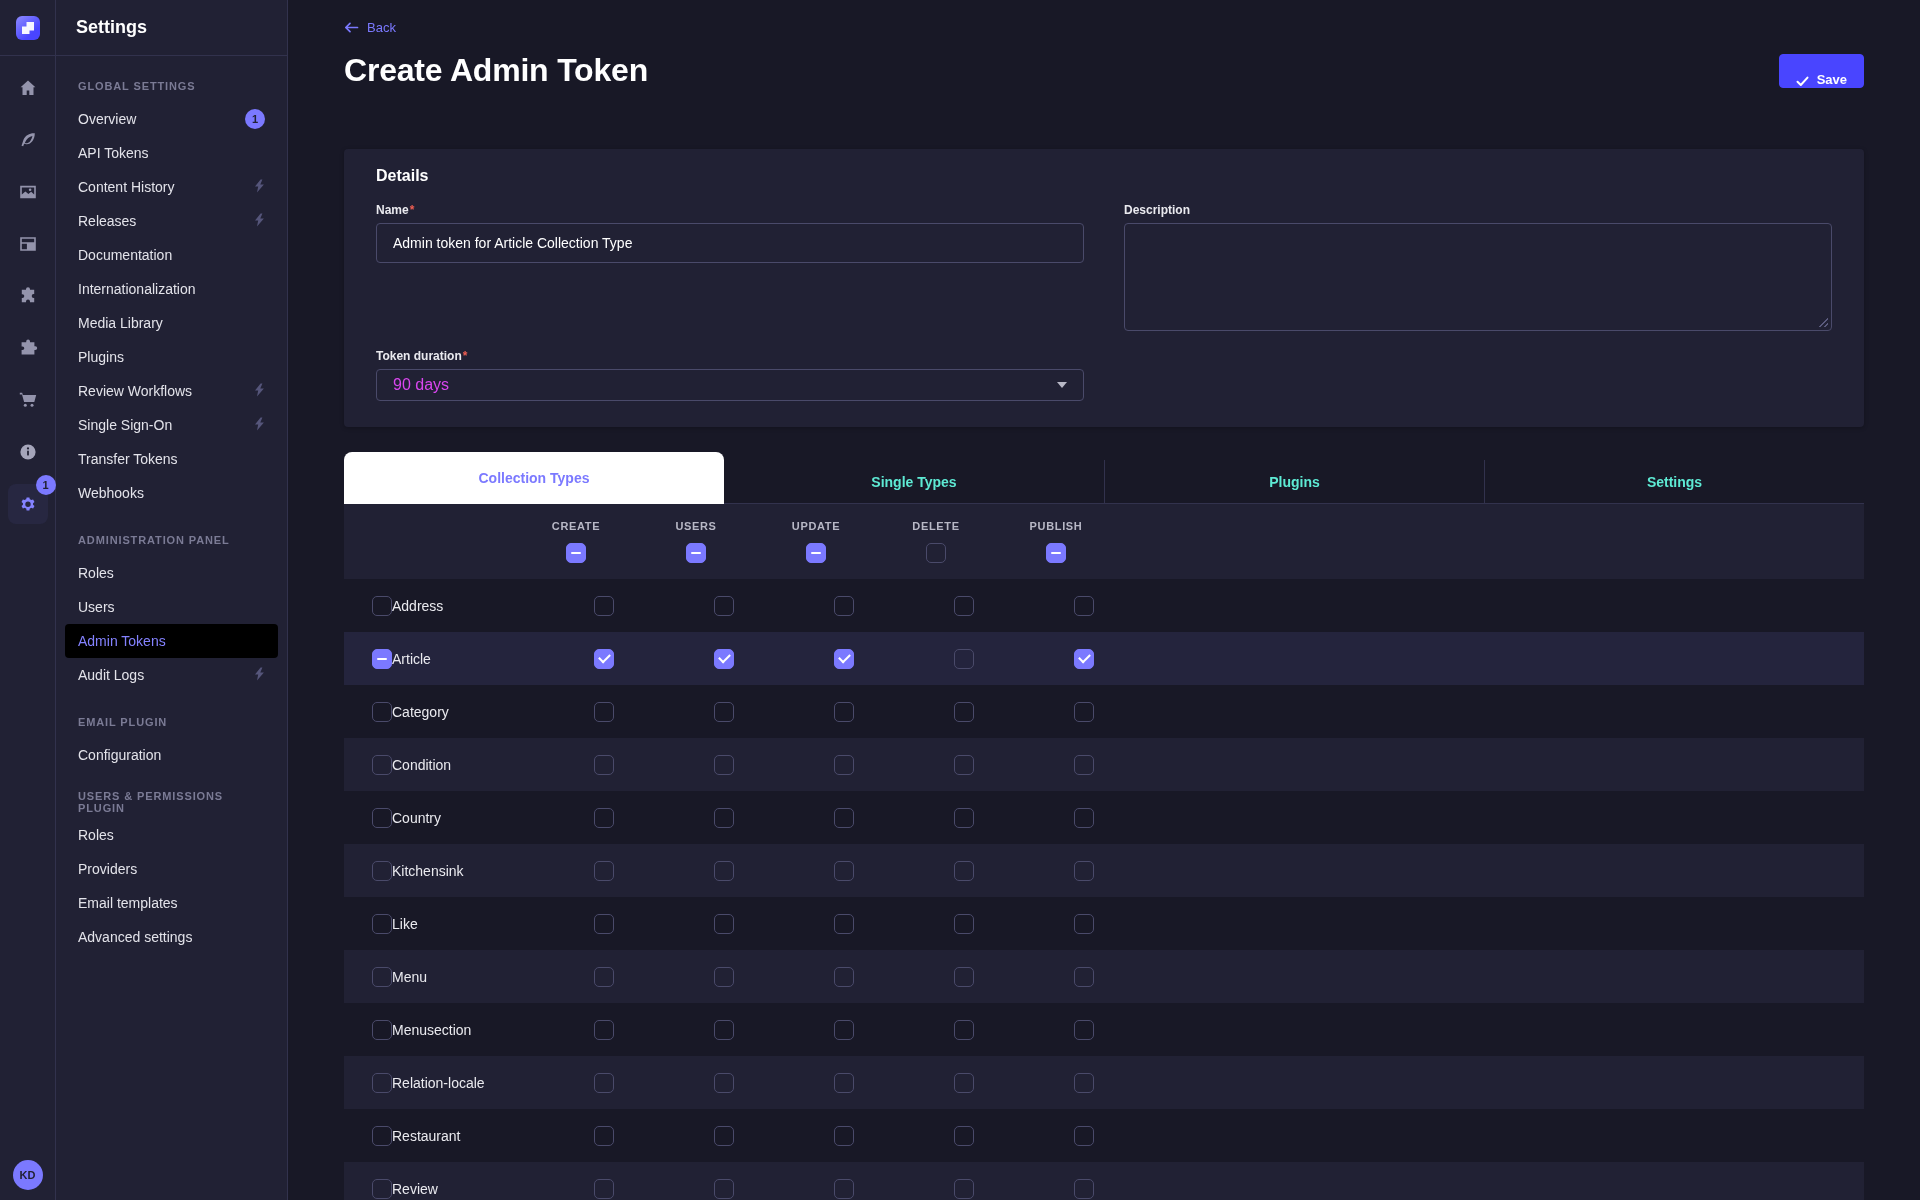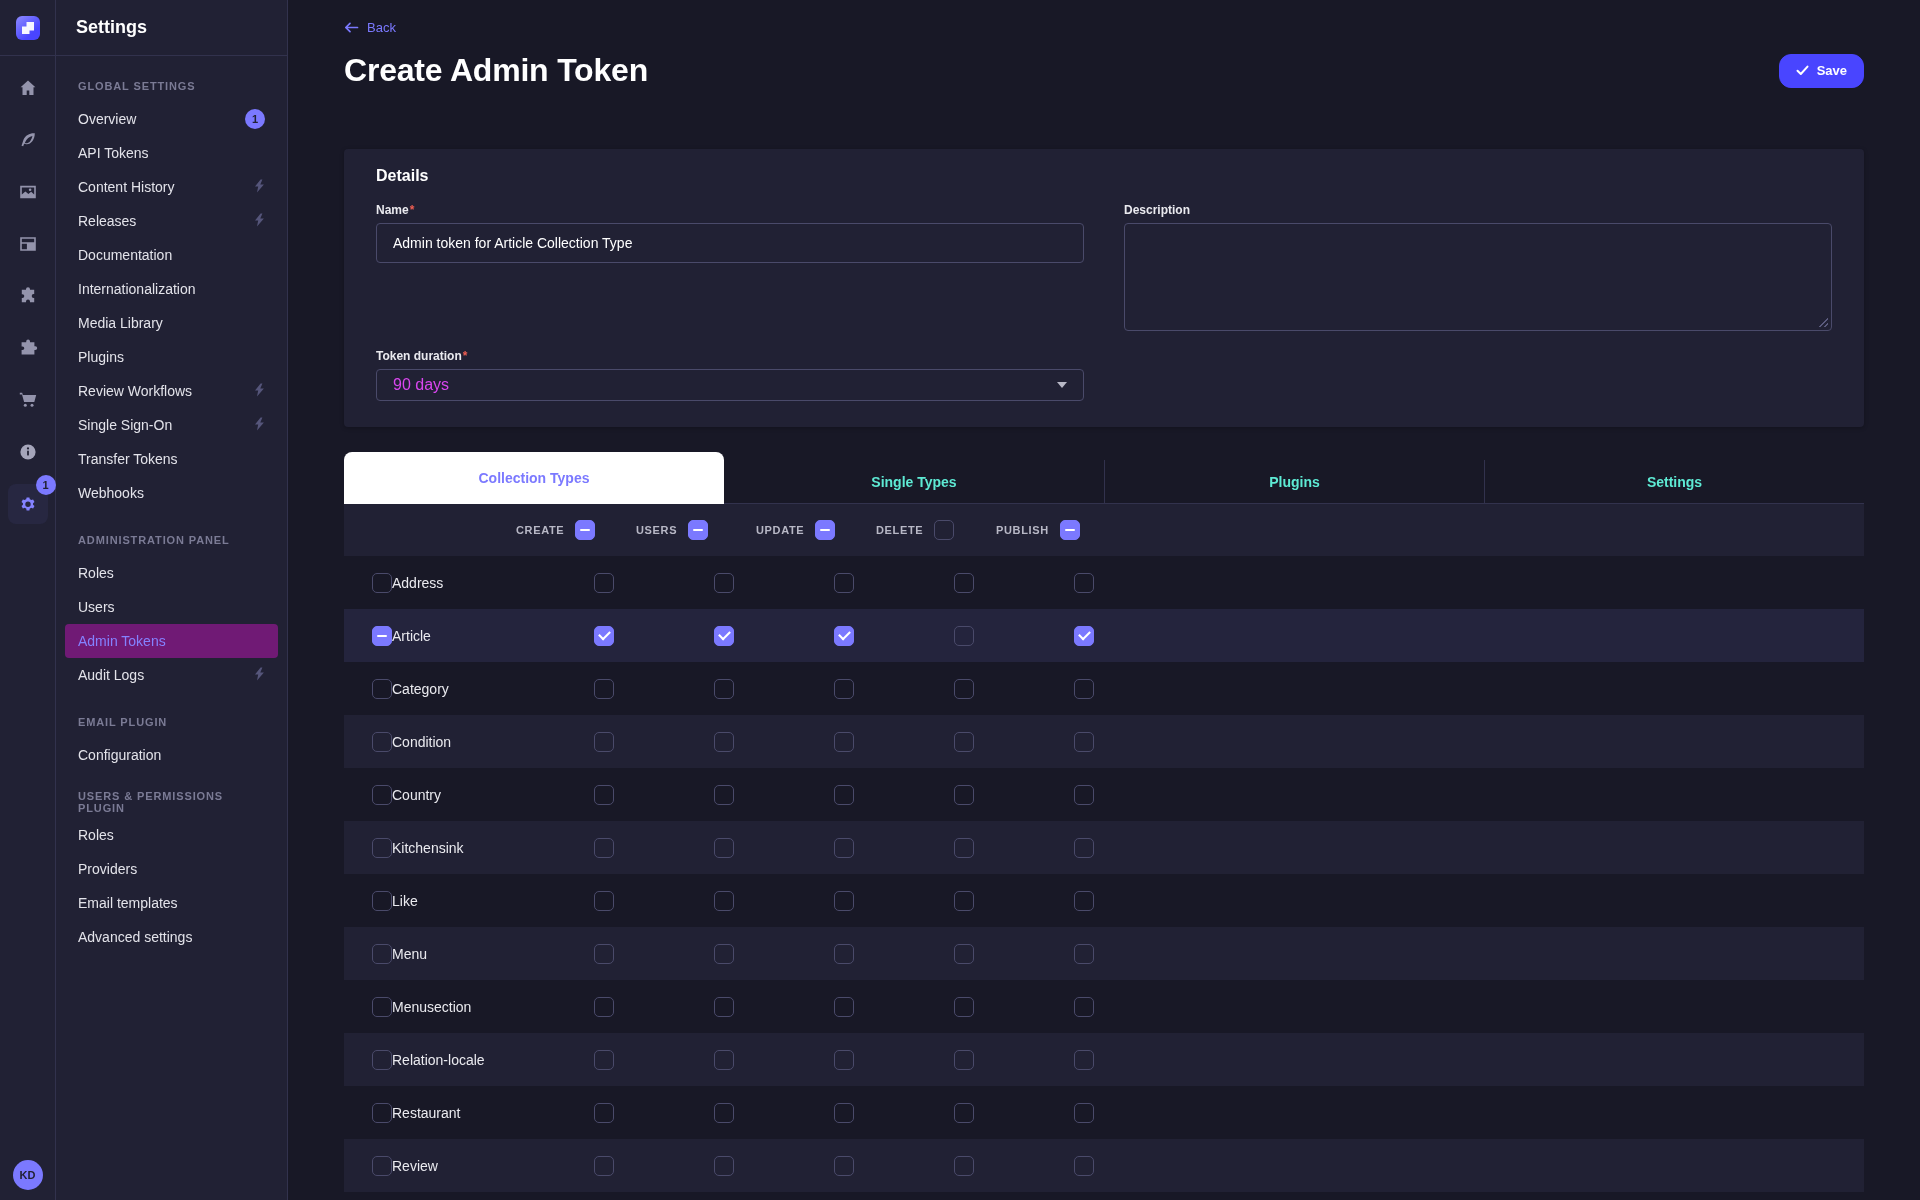--- a/index.html
+++ b/index.html
@@ -46,37 +46,37 @@
   .section { margin-top:14px; }
   .section-header {
     height:32px; display:flex; align-items:center; padding:0 22px;
     font-size:11px; font-weight:700; letter-spacing:.08em; color:#7b7b95;
   }
   .nav-item {
     height:34px; margin:0 9px; padding:0 13px; border-radius:4px;
     display:flex; align-items:center; justify-content:space-between;
     font-size:14px; color:#e3e3ea; cursor:pointer;
   }
-  .nav-item.active { background:#701a75; color:#8482ff; font-weight:500; }
+  .nav-item.active { background:#000000; color:#8482ff; font-weight:500; }
   .nav-badge {
     width:20px; height:20px; border-radius:50%; background:#7b79ff; color:#212134;
     font-size:11px; font-weight:700; display:flex; align-items:center; justify-content:center;
   }
   
   .main { flex:1; padding:20px 56px 0; }
   .back {
     display:inline-flex; align-items:center; gap:8px; color:#7b79ff;
     font-size:13px; font-weight:500; text-decoration:none; cursor:pointer;
   }
   .title-row { margin-top:14px; display:flex; align-items:center; justify-content:space-between; }
   .page-title { font-size:32px; font-weight:700; color:#fff; letter-spacing:-.2px; }
   .save-btn {
-    height:34px; padding:0 16px; border:1px solid #4945ff; border-radius:12px;
+    height:34px; padding:0 16px; border:1px solid #4945ff; border-radius:4px;
     background:#4945ff; color:#fff; font-size:13px; font-weight:600;
-    display:inline-flex; align-items:center; gap:8px; cursor:pointer;
+    display:inline-flex; align-items:flex-end; gap:8px; cursor:pointer;
     font-family:inherit;
   }
   
   .card {
     margin-top:60px; background:#212134; border-radius:4px; padding:18px 32px 26px;
     box-shadow:0 1px 4px rgba(0,0,0,.25);
   }
   .card h2 { font-size:16px; font-weight:700; color:#fff; margin-bottom:18px; }
   .fields { display:grid; grid-template-columns:1fr 1fr; column-gap:40px; }
   .field-label { font-size:12px; font-weight:600; color:#eaeaef; margin-bottom:6px; display:block; }
@@ -107,21 +107,21 @@
     width:25%; height:44px; display:flex; align-items:center; justify-content:center;
     font-size:14px; font-weight:600; color:#5eead4; border-bottom:1px solid #32324d; cursor:pointer;
   }
   .tab.active {
     height:52px; background:#ffffff; color:#7b79ff; border-bottom:none; border-radius:8px 8px 0 0;
   }
   .tab.sep { border-left:1px solid #32324d; }
   
   .perm-grid { display:grid; grid-template-columns:172px 120px 120px 120px 120px 120px 1fr; padding-left:28px; }
   .perm-header { background:#212134; padding:16px 0 16px; }
-  .perm-col { display:flex; align-items:center; gap:11px; }
+  .perm-col { display:flex; flex-direction:column; align-items:center; gap:11px; }
   .perm-col-label { font-size:11px; font-weight:700; letter-spacing:.06em; color:#b8b8c6; }
   .perm-row { height:53px; align-items:center; }
   .perm-row:nth-child(odd) { background:#181826; }
   .perm-row:nth-child(even) { background:#212134; }
   .perm-row.selected { background:#24243d; }
   .row-head { display:flex; align-items:center; }
   .row-label { font-size:14px; color:#eaeaef; }
   .perm-cell { display:flex; justify-content:center; }
   
   .cb {

